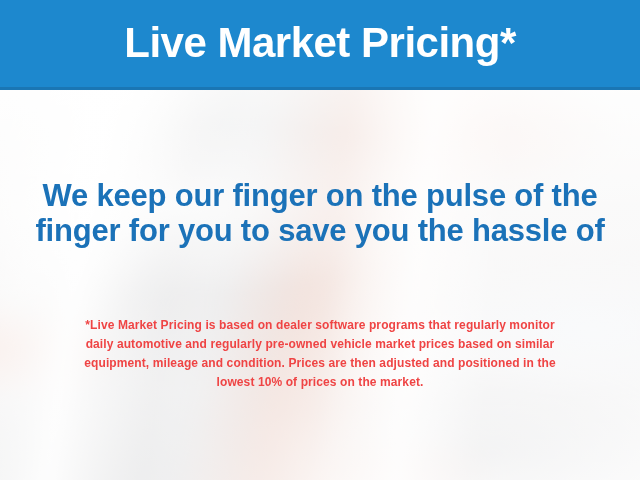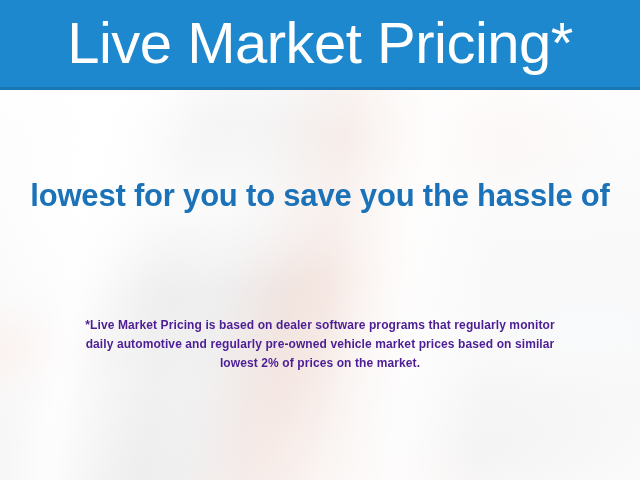--- a/index.html
+++ b/index.html
@@ -110,22 +110,22 @@
     box-sizing: border-box;
     border-bottom: 3px solid #1a76b4;
     display: flex;
     align-items: center;
     justify-content: center;
     z-index: 5;
   }
 
   #banner-title {
     color: #ffffff;
-    font-size: 58px;
-    font-weight: normal;
+    font-size: 42px;
+    font-weight: bold;
     letter-spacing: -0.5px;
     line-height: 1;
     white-space: nowrap;
     margin-top: -2px;
   }
 
   
 
   #headline-block {
     position: absolute;
@@ -150,21 +150,21 @@
   #disclaimer-block {
     position: absolute;
     left: 0;
     top: 316px;
     width: 640px;
     text-align: center;
     z-index: 4;
   }
 
   .disclaimer-line {
-    color: #4c1d95;
+    color: #ef4444;
     font-size: 12px;
     font-weight: bold;
     line-height: 19px;
     letter-spacing: 0.1px;
     white-space: nowrap;
   }
 </style>
 </head>
 <body>
 
@@ -176,22 +176,24 @@
     <div class="bg-layer bg-warm"></div>
     <div class="bg-layer bg-sheen"></div>
     <div class="bg-layer bg-wash"></div>
   </div>
 
   <div id="header-banner">
     <div id="banner-title">Live Market Pricing*</div>
   </div>
 
   <div id="headline-block">
-    <div class="headline-line">lowest for you to save you the hassle of</div>
+    <div class="headline-line">We keep our finger on the pulse of the</div>
+    <div class="headline-line">finger for you to save you the hassle of</div>
   </div>
 
   <div id="disclaimer-block">
     <div class="disclaimer-line">*Live Market Pricing is based on dealer software programs that regularly monitor</div>
     <div class="disclaimer-line">daily automotive and regularly pre-owned vehicle market prices based on similar</div>
-    <div class="disclaimer-line">lowest 2% of prices on the market.</div>
+    <div class="disclaimer-line">equipment, mileage and condition. Prices are then adjusted and positioned in the</div>
+    <div class="disclaimer-line">lowest 10% of prices on the market.</div>
   </div>
 
 </div>
 
 </body></html>

